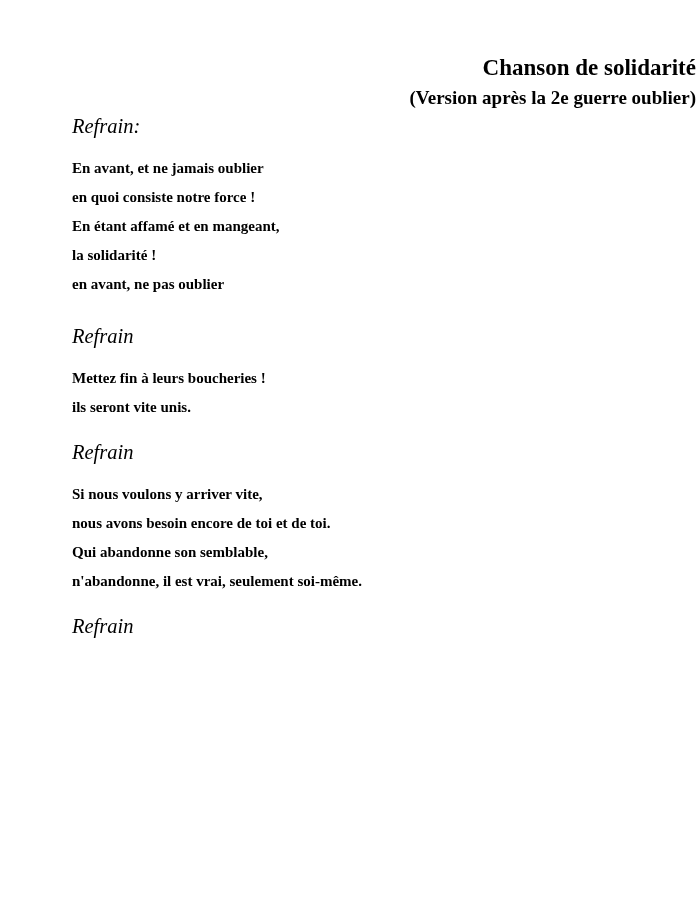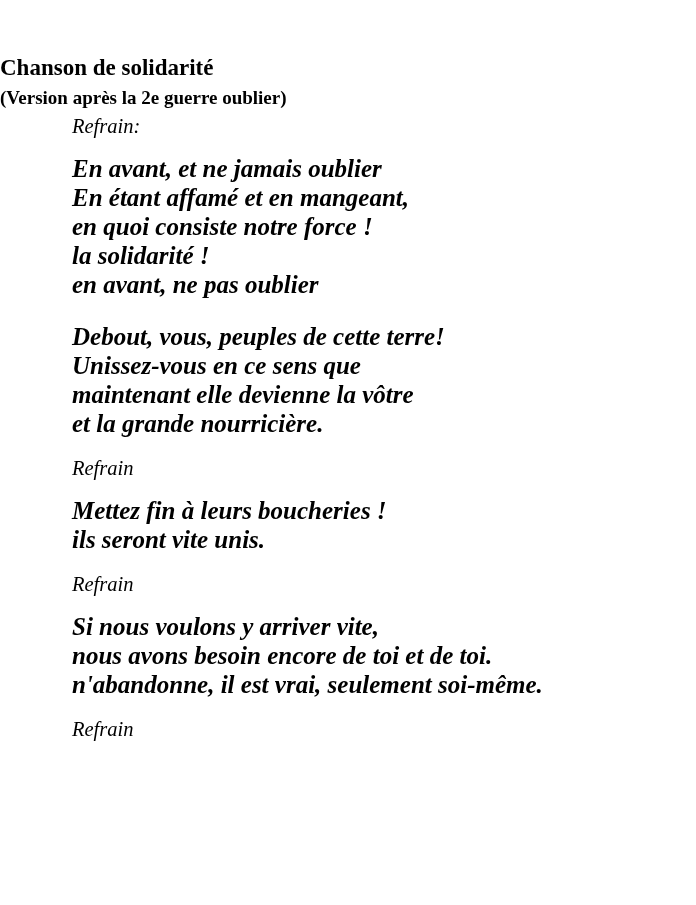--- a/index.html
+++ b/index.html
@@ -14,21 +14,21 @@
     font-family: "Liberation Serif", "DejaVu Serif", serif;
     color: #000000;
   }
   .page {
     width: 696px;
     height: 905px;
     background: #ffffff;
   }
   .header {
     padding-top: 52px;
-    text-align: left;
+    text-align: right;
   }
   .song-title {
     font-size: 23px;
     line-height: 32px;
     font-weight: bold;
   }
   .song-subtitle {
     font-size: 19px;
     line-height: 28px;
     font-weight: bold;
@@ -37,25 +37,24 @@
     margin-left: 72px;
   }
   .refrain-label {
     font-size: 20.5px;
     line-height: 29px;
     font-style: italic;
     font-weight: normal;
     margin: 0 0 13px 0;
   }
   .stanza {
-    font-size: 25px;
+    font-size: 15px;
     line-height: 29px;
     font-weight: bold;
     margin: 0 0 16px 0;
-    font-style: italic;
   }
   .stanza--first {
     margin-bottom: 23px;
   }
   .line {
     white-space: nowrap;
   }
 </style>
 </head>
 <body style="background: rgb(255, 255, 255); color: rgb(0, 0, 0);">
@@ -66,44 +65,39 @@
     <div class="song-title">Chanson de solidarité</div>
     <div class="song-subtitle">(Version après la 2e guerre oublier)</div>
   </div>
 
   <div class="content">
 
     <div class="refrain-label">Refrain:</div>
 
     <div class="stanza stanza--first">
       <div class="line">En avant, et ne jamais oublier</div>
+      <div class="line">en quoi consiste notre force !</div>
       <div class="line">En étant affamé et en mangeant,</div>
-      <div class="line">en quoi consiste notre force !</div>
       <div class="line">la solidarité !</div>
       <div class="line">en avant, ne pas oublier</div>
     </div>
 
-    <div class="stanza">
-      <div class="line">Debout, vous, peuples de cette terre!</div>
-      <div class="line">Unissez-vous en ce sens que</div>
-      <div class="line">maintenant elle devienne la vôtre</div>
-      <div class="line">et la grande nourricière.</div>
-    </div>
 
     <div class="refrain-label">Refrain</div>
 
     <div class="stanza">
       <div class="line">Mettez fin à leurs boucheries !</div>
       <div class="line">ils seront vite unis.</div>
     </div>
 
     <div class="refrain-label">Refrain</div>
 
     <div class="stanza">
       <div class="line">Si nous voulons y arriver vite,</div>
       <div class="line">nous avons besoin encore de toi et de toi.</div>
+      <div class="line">Qui abandonne son semblable,</div>
       <div class="line">n'abandonne, il est vrai, seulement soi-même.</div>
     </div>
 
     <div class="refrain-label">Refrain</div>
 
   </div>
 </div>
 
 </body></html>

